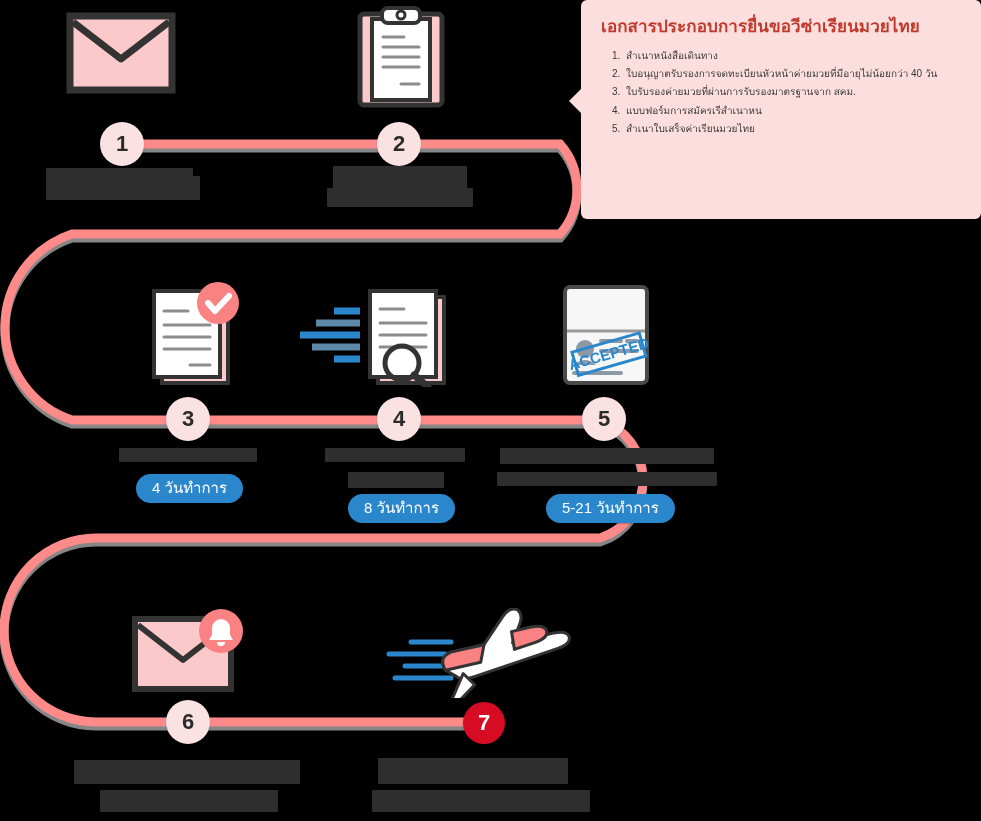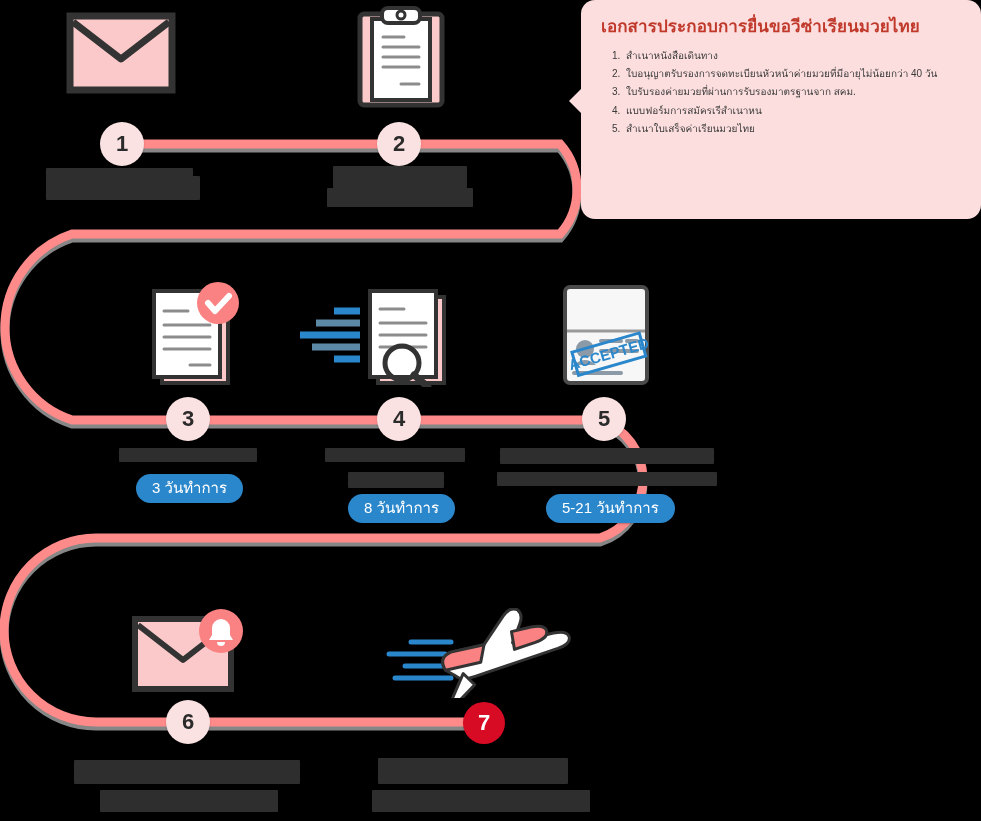--- a/index.html
+++ b/index.html
@@ -30,21 +30,21 @@
     position:absolute;background:#2B87CB;color:#fff;
     border-radius:999px;padding:5px 16px;
     font-size:15px;line-height:1.25;white-space:nowrap;
     display:flex;align-items:center;justify-content:center;
     box-shadow:0 1px 2px rgba(0,0,0,.25);
   }
 
   
   #callout{
     position:absolute;left:581px;top:0;width:400px;height:219px;
-    background:#FCDEDE;border-radius:14px;box-sizing:border-box;
+    background:#FCDEDE;border-radius:6px;box-sizing:border-box;
     padding:16px 18px 10px 18px;
   }
   #callout .c-title{
     color:#C0392B;font-size:17px;font-weight:700;line-height:1.3;
     margin:0 0 10px 2px;letter-spacing:.1px;
   }
   #callout ol{margin:0;padding:0 0 0 24px;list-style:decimal;}
   #callout li{
     color:#3A3A3A;font-size:10px;line-height:1.62;margin-bottom:2px;
     padding-left:3px;
@@ -203,21 +203,21 @@
 
   <div class="redact" style="left:500px;top:448px;width:214px;height:16px;"></div>
   <div class="redact" style="left:497px;top:472px;width:220px;height:14px;"></div>
 
   <div class="redact" style="left:74px;top:760px;width:226px;height:24px;"></div>
   <div class="redact" style="left:100px;top:790px;width:178px;height:22px;"></div>
 
   <div class="redact" style="left:378px;top:758px;width:190px;height:26px;"></div>
   <div class="redact" style="left:372px;top:790px;width:218px;height:22px;"></div>
 
-  <div class="pill" style="left:136px;top:474px;">3 วันทำการ</div>
+  <div class="pill" style="left:136px;top:474px;">4 วันทำการ</div>
   <div class="pill" style="left:348px;top:494px;">8 วันทำการ</div>
   <div class="pill" style="left:546px;top:494px;">5-21 วันทำการ</div>
 
   <div id="callout-tail"></div>
   <div id="callout">
     <div class="c-title">เอกสารประกอบการยื่นขอวีซ่าเรียนมวยไทย</div>
     <ol>
       <li>สำเนาหนังสือเดินทาง</li>
       <li>ใบอนุญาตรับรองการจดทะเบียนหัวหน้าค่ายมวยที่มีอายุไม่น้อยกว่า 40 วัน</li>
       <li>ใบรับรองค่ายมวยที่ผ่านการรับรองมาตรฐานจาก สคม.</li>

